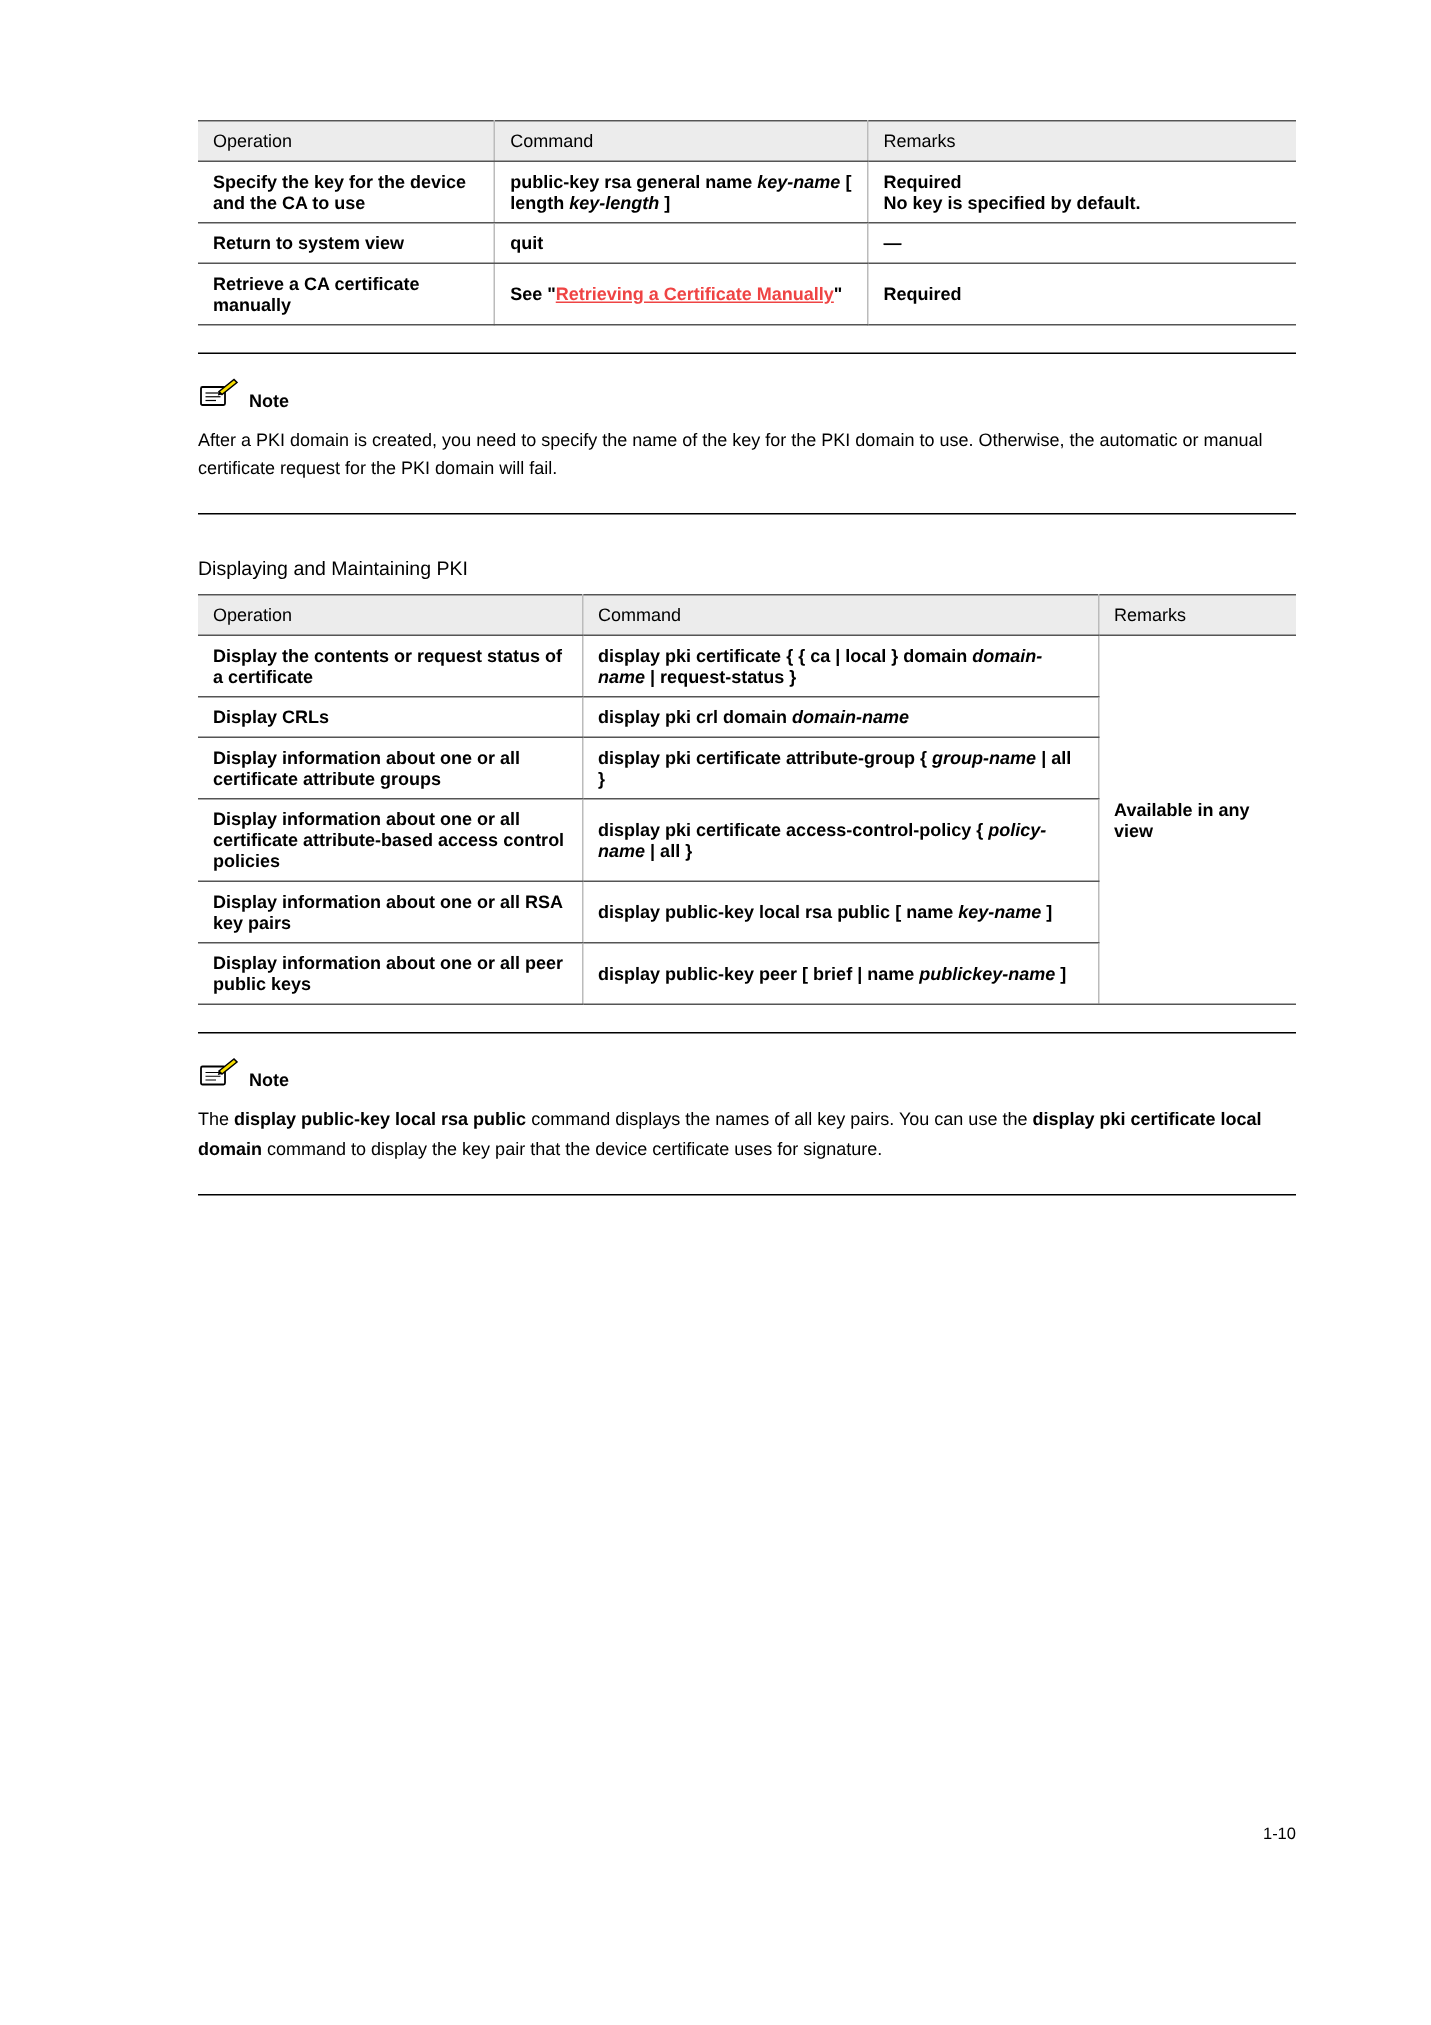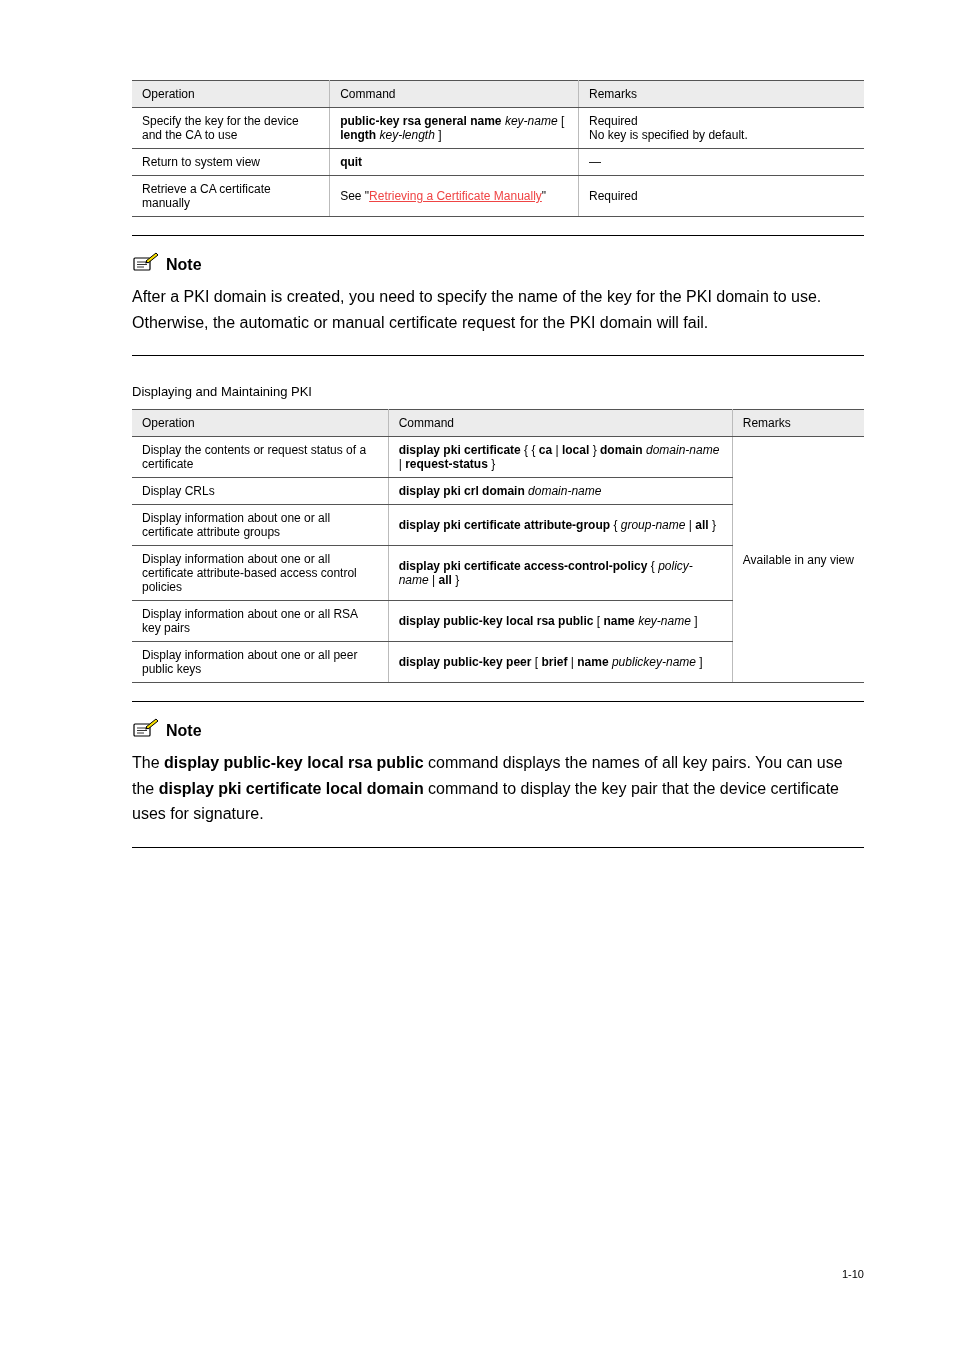--- a/index.html
+++ b/index.html
@@ -26,21 +26,21 @@
   }
   table.data td, table.data th {
     border-top: 1px solid #555;
     border-bottom: 1px solid #555;
     border-left: none;
     border-right: none;
     padding: 6px 10px;
     text-align: left;
     vertical-align: middle;
     font-size: 12px;
-    font-weight: normal;
+    font-weight: bold;
   }
   table.data th {
     background: #ececec;
     font-weight: normal;
   }
   table.data .vsep {
     border-right: 1px solid #bbb;
   }
   .note-box {
     border-top: 1px solid #000;
@@ -49,24 +49,24 @@
     margin: 0 0 28px 0;
   }
   .note-head {
     display: flex;
     align-items: flex-end;
     gap: 6px;
     margin-bottom: 10px;
   }
   .note-head .label {
     font-weight: bold;
-    font-size: 16px;
+    font-size: 12px;
   }
   .note-text {
-    font-size: 16px;
+    font-size: 12px;
     line-height: 1.6;
   }
   .section-heading {
     font-size: 13px;
     font-weight: normal;
     margin: 0 0 10px 0;
   }
   .page-num {
     text-align: right;
     font-size: 11px;

